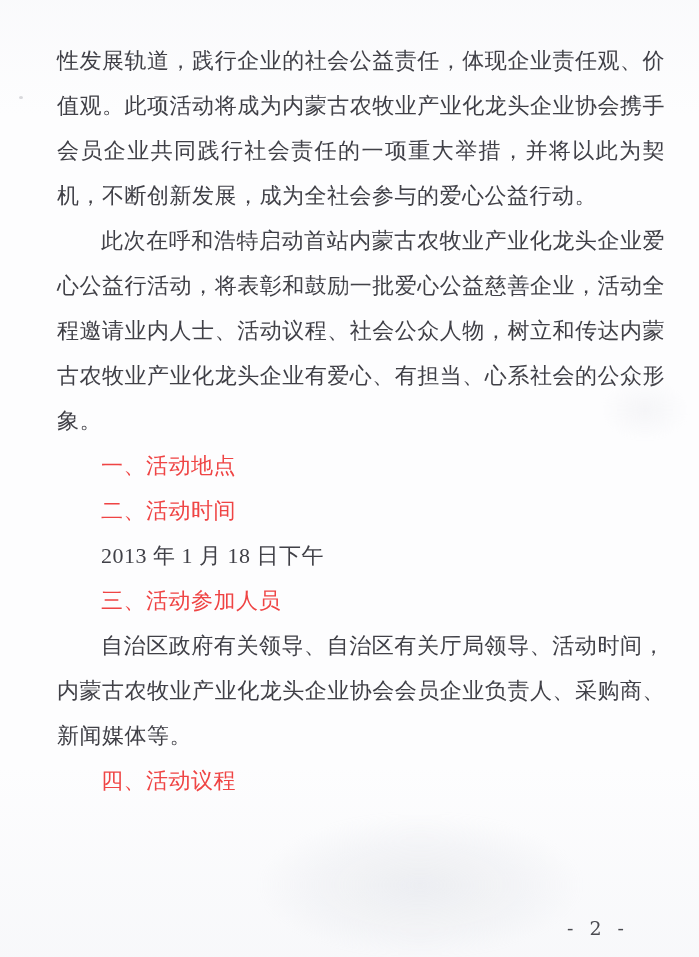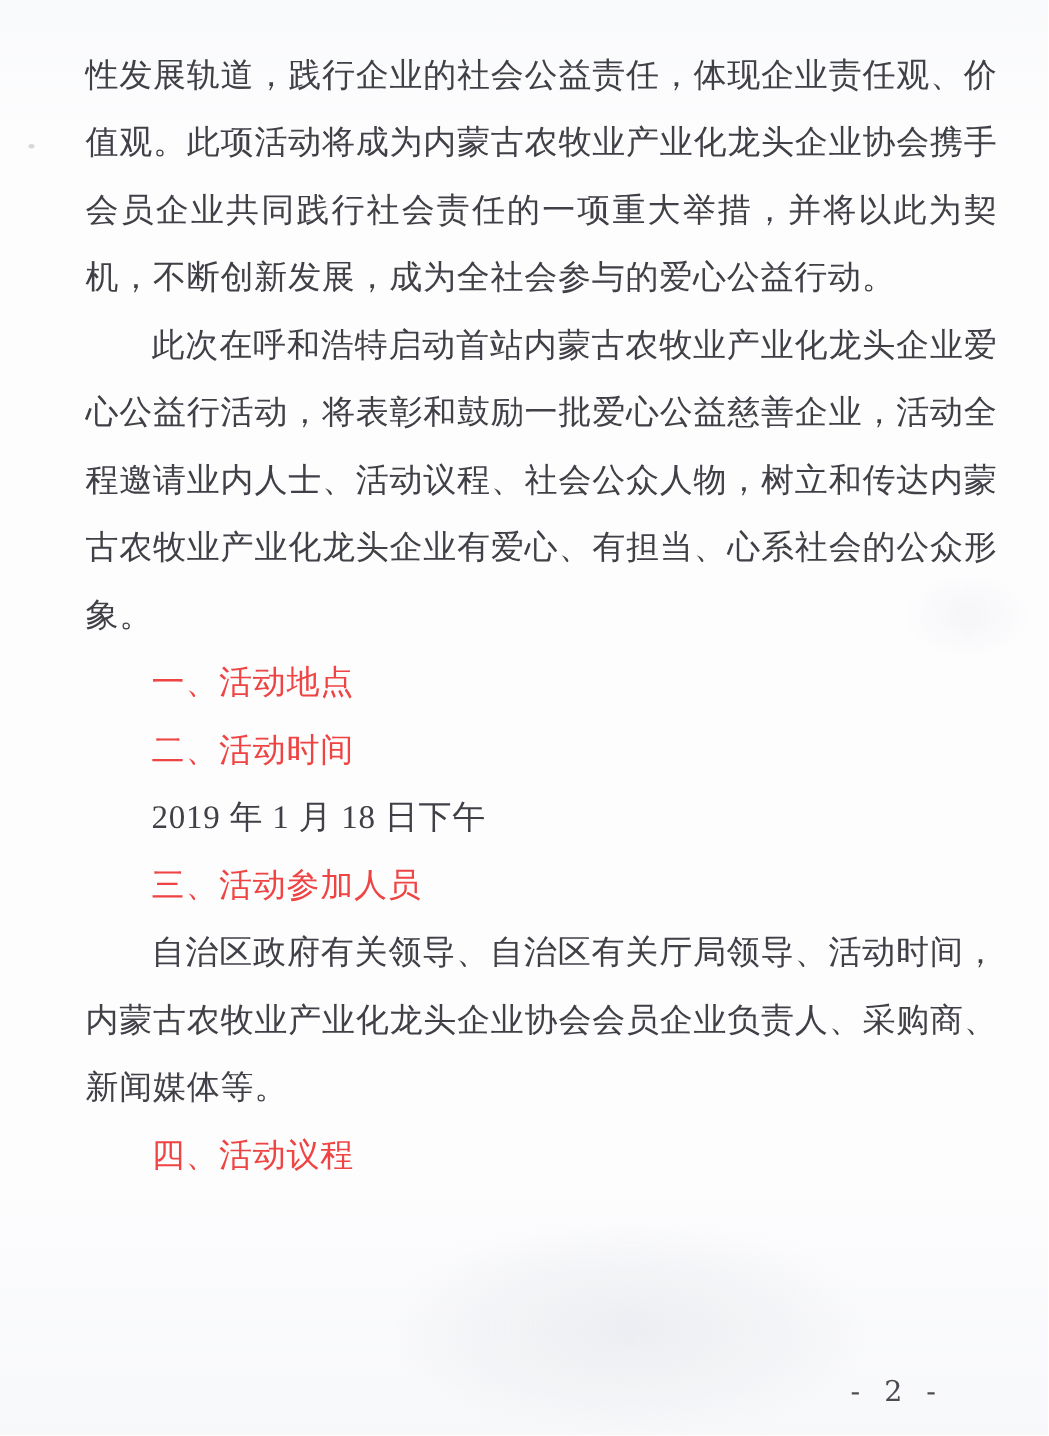--- a/index.html
+++ b/index.html
@@ -19,21 +19,21 @@
   .page::before {
     content: "";
     position: absolute;
     inset: 0;
     background: linear-gradient(180deg, rgba(246,247,249,0.5) 0%, rgba(255,255,255,0) 12%, rgba(255,255,255,0) 80%, rgba(243,244,247,0.55) 100%);
     pointer-events: none;
   }
   .content {
     position: absolute;
     left: 57px;
-    top: 27px;
+    top: 38px;
     width: 608px;
     color: #404047;
   }
   .content p, .content h2 {
     margin: 0;
     font-size: 22px;
     line-height: 45px;
     font-weight: normal;
     letter-spacing: 0.5px;
   }
@@ -99,21 +99,21 @@
   <div class="content">
     <p class="body-para no-indent">性发展轨道，践行企业的社会公益责任，体现企业责任观、价值观。此项活动将成为内蒙古农牧业产业化龙头企业协会携手会员企业共同践行社会责任的一项重大举措，并将以此为契机，不断创新发展，成为全社会参与的爱心公益行动。</p>
 
     <p class="body-para">此次在呼和浩特启动首站内蒙古农牧业产业化龙头企业爱心公益行活动，将表彰和鼓励一批爱心公益慈善企业，活动全程邀请业内人士、活动议程、社会公众人物，树立和传达内蒙古农牧业产业化龙头企业有爱心、有担当、心系社会的公众形象。</p>
 
     <h2 class="heading">一、活动地点</h2>
 
 
     <h2 class="heading">二、活动时间</h2>
 
-    <p class="body-para">2019 年 1 月 18 日下午</p>
+    <p class="body-para">2013 年 1 月 18 日下午</p>
 
     <h2 class="heading">三、活动参加人员</h2>
 
     <p class="body-para">自治区政府有关领导、自治区有关厅局领导、活动时间，内蒙古农牧业产业化龙头企业协会会员企业负责人、采购商、新闻媒体等。</p>
 
     <h2 class="heading">四、活动议程</h2>
   </div>
 
   <div class="smudge smudge-bottom-center"></div>
   <div class="smudge smudge-mid-right"></div>

